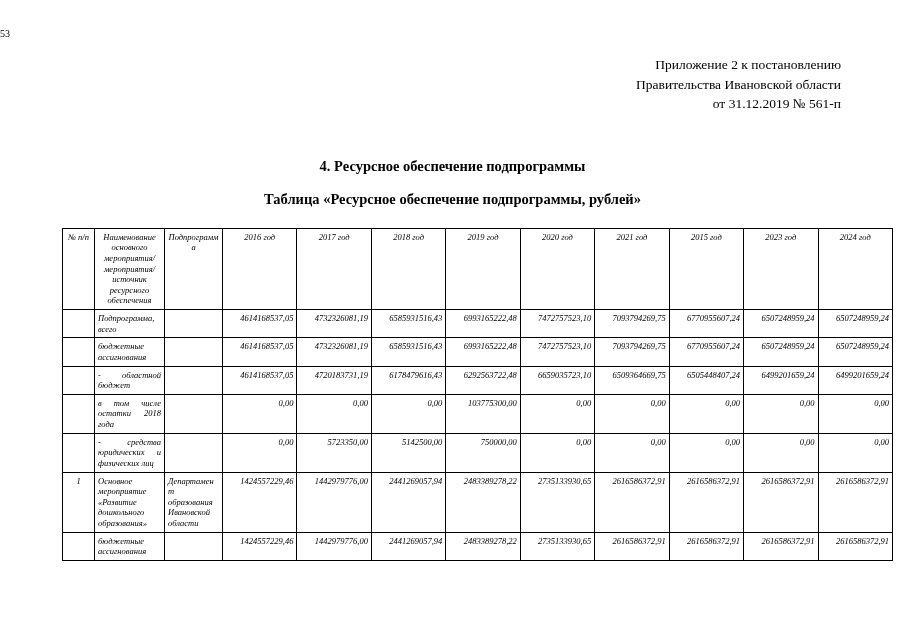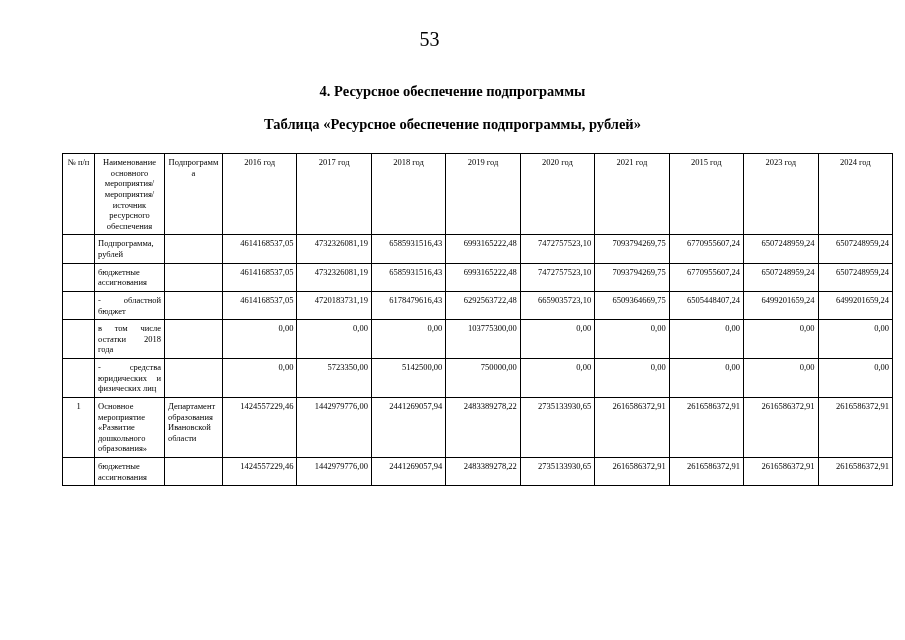--- a/index.html
+++ b/index.html
@@ -6,47 +6,48 @@
   html, body { background: #ffffff; }
   body {
     width: 905px;
     height: 640px;
     font-family: "Liberation Serif", serif;
     color: #000;
     overflow: hidden;
     position: relative;
   }
   .page-number {
-    text-align: center;
+    text-align: left;
     padding: 28px 46px 0 0;
-    font-size: 20px;
+    font-size: 10px;
   }
   .annex {
     text-align: right;
     padding: 16px 64px 0 0;
     font-size: 13.5px;
     line-height: 1.45;
   }
   .title {
     text-align: center;
     font-size: 14.5px;
     font-weight: bold;
-    margin-top: 32px;
+    margin-top: 44px;
   }
   .subtitle {
     text-align: center;
     font-size: 14.5px;
     font-weight: bold;
     margin-top: 16px;
   }
   table.res-table {
     border-collapse: collapse;
     table-layout: fixed;
     margin: 20px 0 0 62px;
     width: 831px;
+    font-style: italic;
   }
   table.res-table th,
   table.res-table td {
     border: 1px solid #000;
     font-size: 8.5px;
     line-height: 1.25;
     padding: 3px 3px;
     vertical-align: top;
     overflow-wrap: break-word;
     word-break: break-word;
@@ -60,20 +61,25 @@
   td.cexec { text-align: left; }
   td.cval { text-align: right; }
 </style>
 </head>
 <body>
 
 <div class="page">
 
   <div class="page-number">53</div>
 
+  <div class="annex">
+    <div>Приложение 2 к постановлению</div>
+    <div>Правительства Ивановской области</div>
+    <div>от 31.12.2019 № 561-п</div>
+  </div>
 
   <div class="title">4. Ресурсное обеспечение подпрограммы</div>
 
   <div class="subtitle">Таблица «Ресурсное обеспечение подпрограммы, рублей»</div>
 
   <table class="res-table">
     <colgroup>
       <col style="width:32px">
       <col style="width:70px">
       <col style="width:58px">
@@ -99,21 +105,21 @@
           <th>2020 год</th>
           <th>2021 год</th>
           <th>2015 год</th>
           <th>2023 год</th>
           <th>2024 год</th>
         </tr>
     </thead>
     <tbody>
         <tr>
           <td class="cnum"></td>
-          <td class="cname">Подпрограмма, рублей</td>
+          <td class="cname">Подпрограмма, всего</td>
           <td class="cexec"></td>
           <td class="cval">4614168537,05</td>
           <td class="cval">4732326081,19</td>
           <td class="cval">6585931516,43</td>
           <td class="cval">6993165222,48</td>
           <td class="cval">7472757523,10</td>
           <td class="cval">7093794269,75</td>
           <td class="cval">6770955607,24</td>
           <td class="cval">6507248959,24</td>
           <td class="cval">6507248959,24</td>

